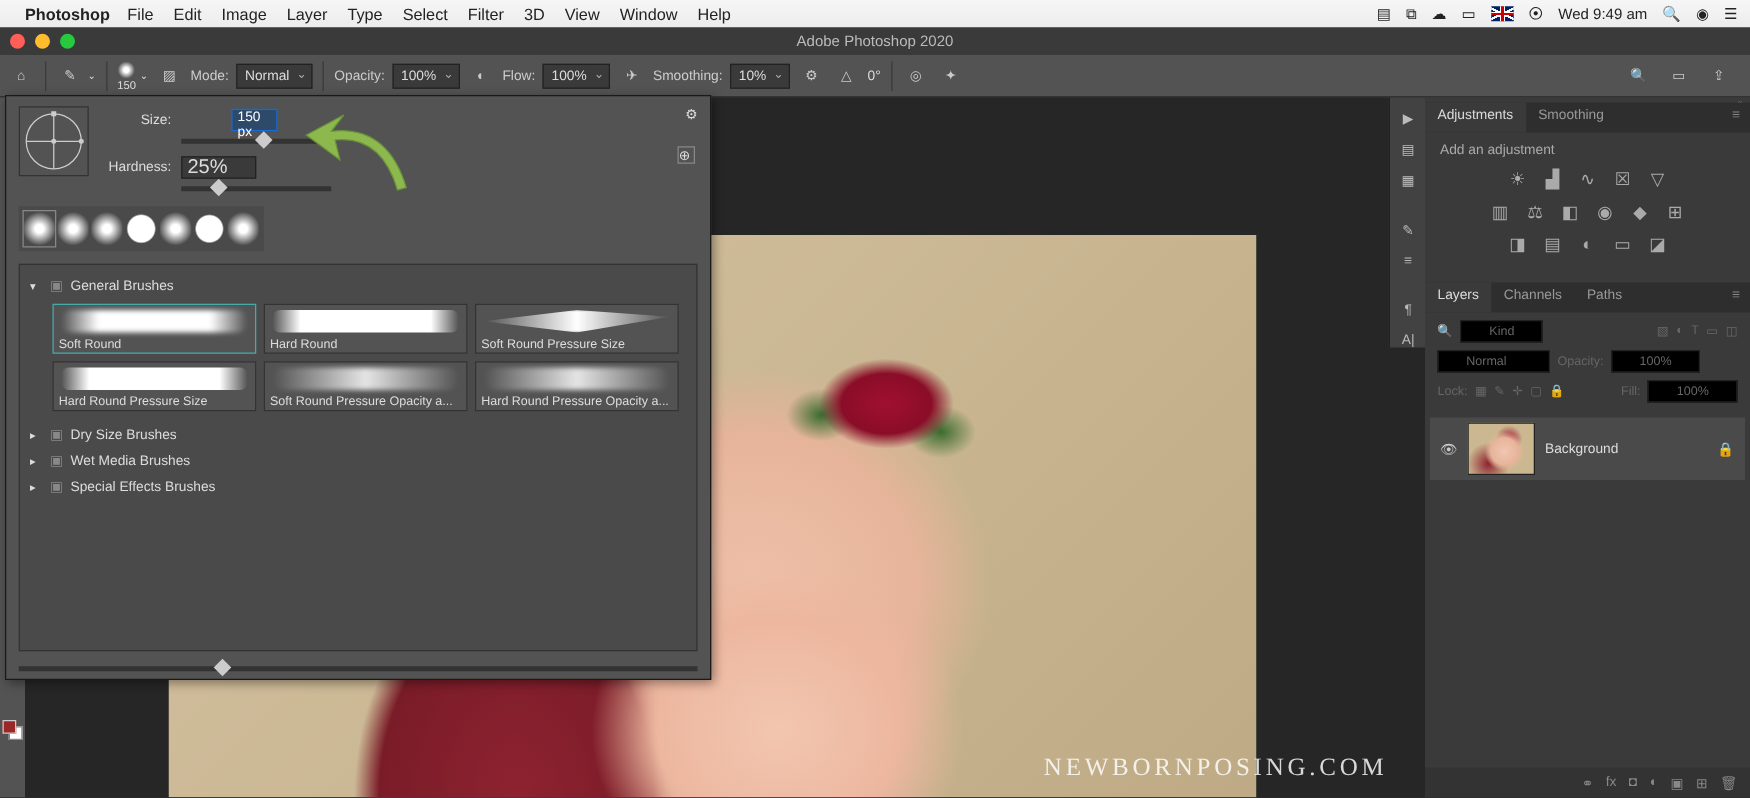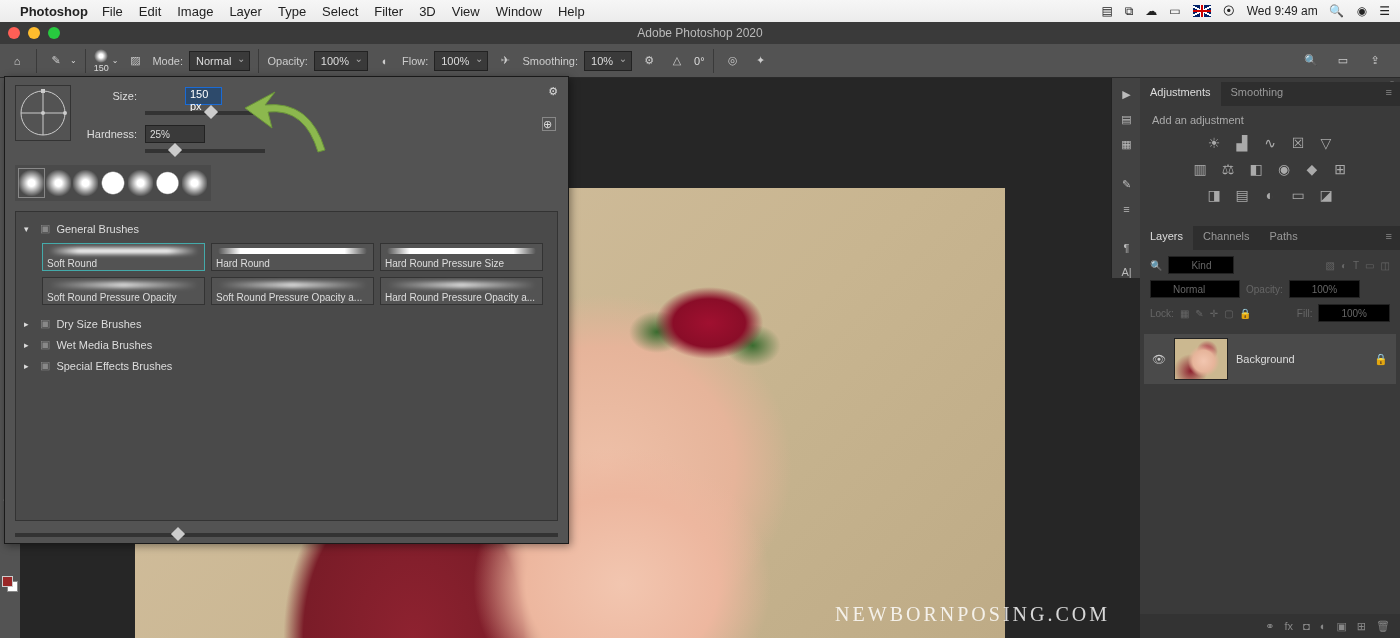--- a/index.html
+++ b/index.html
@@ -64,37 +64,37 @@
 
 
 .brushpanel { position:absolute; left:4px; top:76px; width:565px; height:468px; background:#535353; border:1px solid #1a1a1a; box-shadow:2px 2px 8px rgba(0,0,0,.4); z-index:10; padding:8px 10px; color:#ddd; }
 .bp-top { display:flex; gap:14px; }
 .bp-preview { width:56px; height:56px; border:1px solid #333; display:flex; align-items:center; justify-content:center; }
 .bp-preview svg { width:50px; height:50px; }
 .bp-sliders { flex:0 0 120px; display:flex; flex-direction:column; gap:10px; padding-top:2px; }
 .bp-row { display:flex; align-items:center; gap:8px; }
 .bp-row label { width:52px; text-align:right; }
 .bp-input { background:#2d4a6b; border:1px solid #1a6bd6; color:#fff; width:37px; height:18px; padding:0 4px; font-size:11px;margin-left:40px; }
-.bp-val { background:#3a3a3a; border:1px solid #222; width:60px; height:18px; padding:0 4px; font-size:10px; display:flex; align-items:center; }
+.bp-val { background:#3a3a3a; border:1px solid #222; width:60px; height:18px; padding:0 4px; font-size:16px; display:flex; align-items:center; }
 .slider { width:120px; height:4px; background:#333; position:relative; margin-left:60px; margin-top:-4px; }
 .slider .thumb { position:absolute; top:-4px; width:10px; height:10px; background:#ccc; transform:translateX(-50%) rotate(45deg); }
 .bp-gear { margin-left:auto; }
 .bp-flip { position:absolute; right:12px; top:40px; width:14px; height:14px; border:1px solid #888; }
 
 .bp-recent { display:flex; gap:2px; margin-top:12px; padding:4px; background:#4a4a4a; width:196px; }
 .bp-recent .r { width:28px; height:28px; background:radial-gradient(circle,#fff 0%,#fff 18%,transparent 72%); }
 .bp-recent .r.h { background:radial-gradient(circle,#fff 0%,#fff 55%,transparent 62%); }
 .bp-recent .r.sel { outline:1px solid #888; }
 
 .bp-list { margin-top:10px; background:#4a4a4a; border:1px solid #333; padding:6px; height:310px; overflow:hidden; }
 .folder { display:flex; align-items:center; gap:6px; padding:4px 2px; cursor:default; }
 .folder .tri { font-size:9px; width:10px; }
 .folder .fi { color:#888; }
 .bgrid { display:grid; grid-template-columns:repeat(3,1fr); gap:6px; padding:4px 8px 8px 20px; }
-.bitem { background:#535353; border:1px solid #333; height:28px; position:relative; display:flex; align-items:flex-end; }
+.bitem { background:#535353; border:1px solid #333; height:40px; position:relative; display:flex; align-items:flex-end; }
 .bitem.sel { border:1px solid #4aa; }
 .bitem .stroke { position:absolute; inset:4px 6px 16px 6px; }
 .bitem .lbl { font-size:10px; padding:1px 4px; white-space:nowrap; overflow:hidden; text-overflow:ellipsis; width:100%; }
 .sSoft{background:linear-gradient(90deg,transparent,#fff 20%,#fff 80%,transparent);filter:blur(2px);border-radius:8px}
 .sHard{background:linear-gradient(90deg,transparent,#fff 15%,#fff 85%,transparent);border-radius:6px}
 .sPress{background:linear-gradient(90deg,transparent 0%,#fff 50%,transparent 100%);filter:blur(1px);clip-path:polygon(0 50%,50% 0,100% 30%,50% 100%)}
 .sOp{background:linear-gradient(90deg,transparent,#fff 50%,transparent);filter:blur(2px);opacity:.85;border-radius:8px}
 
 .bp-bottomslider { position:absolute; left:10px; right:10px; bottom:6px; height:4px; background:#333; }
 .bp-bottomslider .thumb { position:absolute; top:-4px; left:30%; width:10px; height:10px; background:#ccc; transform:translateX(-50%) rotate(45deg); }
@@ -291,26 +291,26 @@
     <div class="bgrid">
       <div class="bitem sel">
           <div class="stroke sSoft"></div>
           <div class="lbl">Soft Round</div>
         </div>
       <div class="bitem">
           <div class="stroke sHard"></div>
           <div class="lbl">Hard Round</div>
         </div>
       <div class="bitem">
+          <div class="stroke sPress"></div>
+          <div class="lbl">Soft Round Pressure Size</div>
+        </div>
+      <div class="bitem">
           <div class="stroke sHard"></div>
           <div class="lbl">Hard Round Pressure Size</div>
-        </div>
-      <div class="bitem">
-          <div class="stroke sOp"></div>
-          <div class="lbl">Soft Round Pressure Opacity</div>
         </div>
       <div class="bitem">
           <div class="stroke sOp"></div>
           <div class="lbl">Soft Round Pressure Opacity a...</div>
         </div>
       <div class="bitem">
           <div class="stroke sOp"></div>
           <div class="lbl">Hard Round Pressure Opacity a...</div>
         </div>
     </div>

